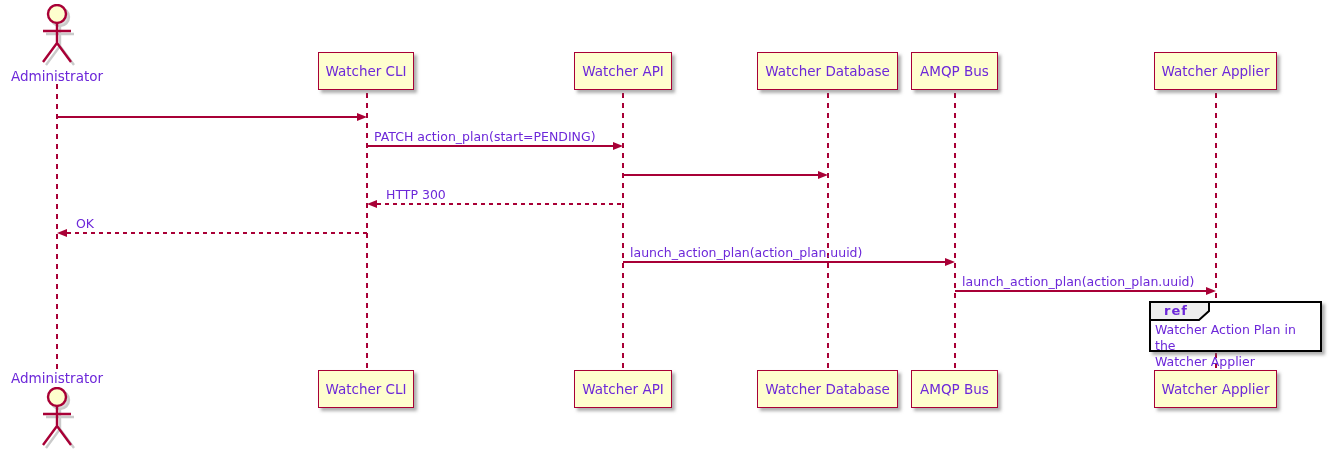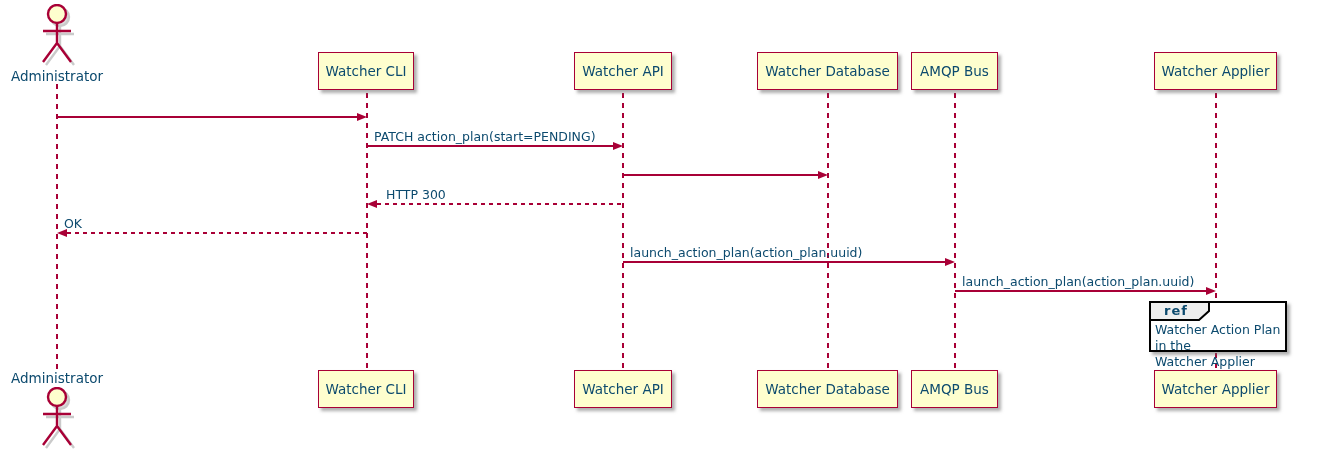--- a/index.html
+++ b/index.html
@@ -1,21 +1,21 @@
 <!DOCTYPE html>
 <html><head>
 <meta charset="utf-8">
 <style>
   html,body{margin:0;padding:0;background:#ffffff;}
   .stage{
     position:relative;
     width:1330px;height:456px;
     background:#ffffff;
     font-family:"DejaVu Sans", sans-serif;
-    color:#0c4a6e;
+    color:#6d28d9;
     overflow:hidden;
   }
   .lifeline{
     position:absolute;
     width:2px;
     background-image:repeating-linear-gradient(to bottom,#A80036 0,#A80036 5px,transparent 5px,transparent 10px);
   }
   .pbox{
     position:absolute;
     height:38px;
@@ -43,21 +43,21 @@
   .msg-line{position:absolute;height:1.6px;}
   .msg-line.solid{background:#A80036;}
   .msg-line.dashed{
     background-image:repeating-linear-gradient(to right,#A80036 0,#A80036 4px,transparent 4px,transparent 8px);
   }
   .arrow{position:absolute;width:0;height:0;border-top:4.5px solid transparent;border-bottom:4.5px solid transparent;}
   .arrow.right{border-left:10px solid #A80036;}
   .arrow.left{border-right:10px solid #A80036;}
   .refbox{
     position:absolute;
-    left:1149px;top:301px;width:138px;height:51px;
+    left:1149px;top:301px;width:173px;height:51px;
     background:#ffffff;
     border:2px solid #000000;
     box-sizing:border-box;
     box-shadow:3px 3px 3px rgba(110,110,110,.55);
   }
   .ref-tab{position:absolute;left:-2px;top:-2px;width:62px;height:20px;}
   .ref-tab-label{
     position:absolute;left:13px;top:0px;
     font-size:13px;font-weight:bold;letter-spacing:1px;
   }
@@ -113,21 +113,21 @@
   <div class="msg-line solid" style="left:367px;top:145px;width:247px"></div>
   <div class="arrow right" style="left:613px;top:141.5px"></div>
 
   <div class="msg-line solid" style="left:623px;top:174px;width:196px"></div>
   <div class="arrow right" style="left:818px;top:170.5px"></div>
 
   <div class="msg-label" style="left:386px;top:187px">HTTP 300</div>
   <div class="msg-line dashed" style="left:377px;top:203px;width:246px"></div>
   <div class="arrow left" style="left:367px;top:199.5px"></div>
 
-  <div class="msg-label" style="left:64px;top:216px">OK</div>
+  <div class="msg-label" style="left:76px;top:216px">OK</div>
   <div class="msg-line dashed" style="left:67px;top:232px;width:300px"></div>
   <div class="arrow left" style="left:57px;top:228.5px"></div>
 
   <div class="msg-label" style="left:630px;top:245px">launch_action_plan(action_plan.uuid)</div>
   <div class="msg-line solid" style="left:623px;top:261px;width:322px"></div>
   <div class="arrow right" style="left:945px;top:257.5px"></div>
 
   <div class="msg-label" style="left:962px;top:274px">launch_action_plan(action_plan.uuid)</div>
   <div class="msg-line solid" style="left:955px;top:290px;width:251px"></div>
   <div class="arrow right" style="left:1206px;top:286.5px"></div>

